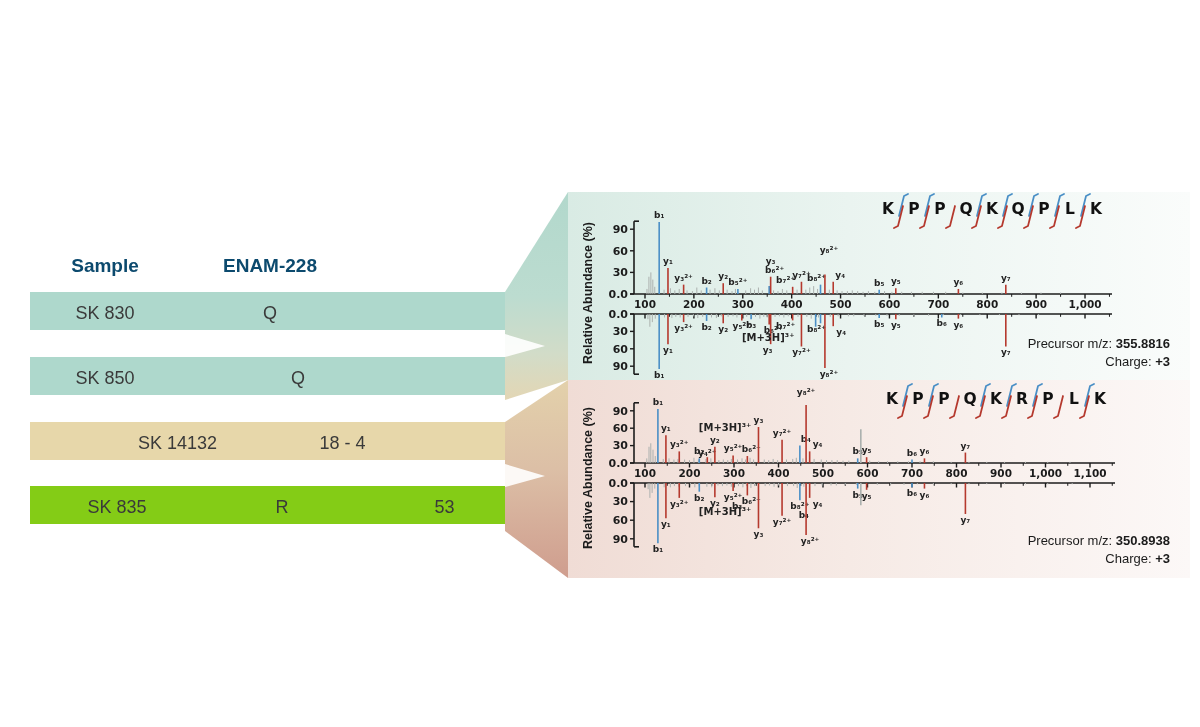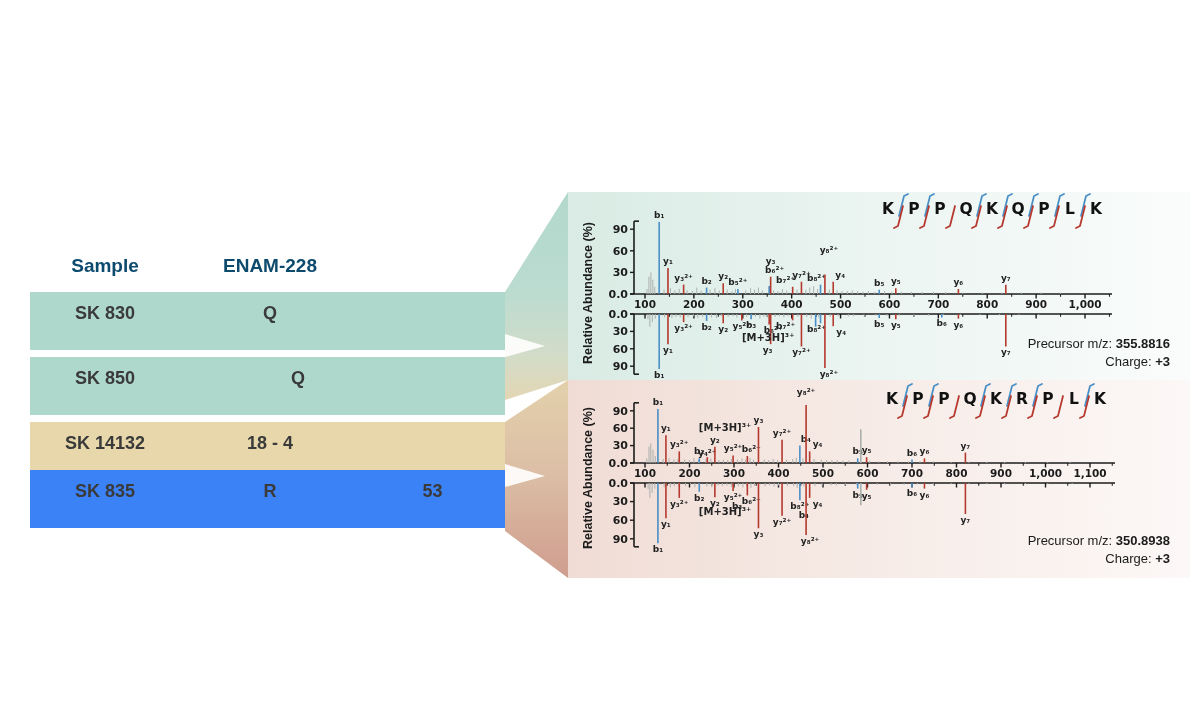--- a/index.html
+++ b/index.html
@@ -1,21 +1,21 @@
 <!DOCTYPE html>
 <html><head>
 <meta charset="utf-8">
 <style>
   html,body{margin:0;padding:0;background:#fff;}
   .canvas{position:relative;width:1200px;height:727px;background:#fff;overflow:hidden;
           font-family:"Liberation Sans",sans-serif;}
   .thead{position:absolute;left:30px;top:250px;width:475px;height:32px;display:flex;}
   .th{font-weight:bold;font-size:19px;color:#0c4a6e;line-height:32px;text-align:center;}
   .th:nth-child(1){width:150px}.th:nth-child(2){width:180px}.th:nth-child(3){width:145px}
-  .trow{position:absolute;left:30px;width:475px;height:58px;display:flex;font-weight:bold;}
+  .trow{position:absolute;left:30px;width:475px;height:38px;display:flex;}
   .td{font-size:18px;color:#3a3a3a;line-height:42px;text-align:center;}
   .td:nth-child(1){width:150px}.td:nth-child(2){width:180px}.td:nth-child(3){width:145px}
   svg.fig{position:absolute;left:0;top:0;}
   .xt{font:700 10.5px "DejaVu Sans",sans-serif;fill:#1b1b1b;}
   .yt{font:700 11px "DejaVu Sans",sans-serif;fill:#1b1b1b;}
   .pl{font:700 9px "DejaVu Sans",sans-serif;fill:#222;text-anchor:middle;}
   .ann{font:700 10px "DejaVu Sans",sans-serif;fill:#222;text-anchor:middle;}
   .pep{font:700 15.5px "DejaVu Sans",sans-serif;fill:#111;text-anchor:middle;}
   .ylab{font:700 12.5px "Liberation Sans",sans-serif;fill:#1b1b1b;text-anchor:middle;}
   .prec{font:400 13px "Liberation Sans",sans-serif;fill:#1b1b1b;text-anchor:end;}
@@ -31,25 +31,25 @@
   </div>
 
   <div class="trow" style="top: 292px; background: rgb(174, 216, 204);">
     <div class="td">SK 830</div>
     <div class="td">Q</div>
   </div>
   <div class="trow" style="top: 357px; background: rgb(174, 216, 204); gap: 28px;">
     <div class="td">SK 850</div>
     <div class="td">Q</div>
   </div>
-  <div class="trow" style="top: 422px; background: rgb(231, 215, 170);">
+  <div class="trow" style="top: 422px; background: rgb(231, 215, 170); justify-content: center;">
     <div class="td">SK 14132</div>
     <div class="td">18 - 4</div>
   </div>
-  <div class="trow" style="top: 470px; background: #3b82f6;">
+  <div class="trow" style="top: 486px; background: #84cc16; padding-left: 12px;">
     <div class="td">SK 835</div>
     <div class="td">R</div>
     <div class="td">53</div>
   </div>
 
   <svg class="fig" id="fig" width="1200" height="727" viewBox="0 0 1200 727">
       <defs>
         <linearGradient id="gTop" x1="0" y1="0" x2="1" y2="0">
           <stop offset="0" stop-color="#d9ebe4"></stop>
           <stop offset="0.45" stop-color="#eaf4f0"></stop>

